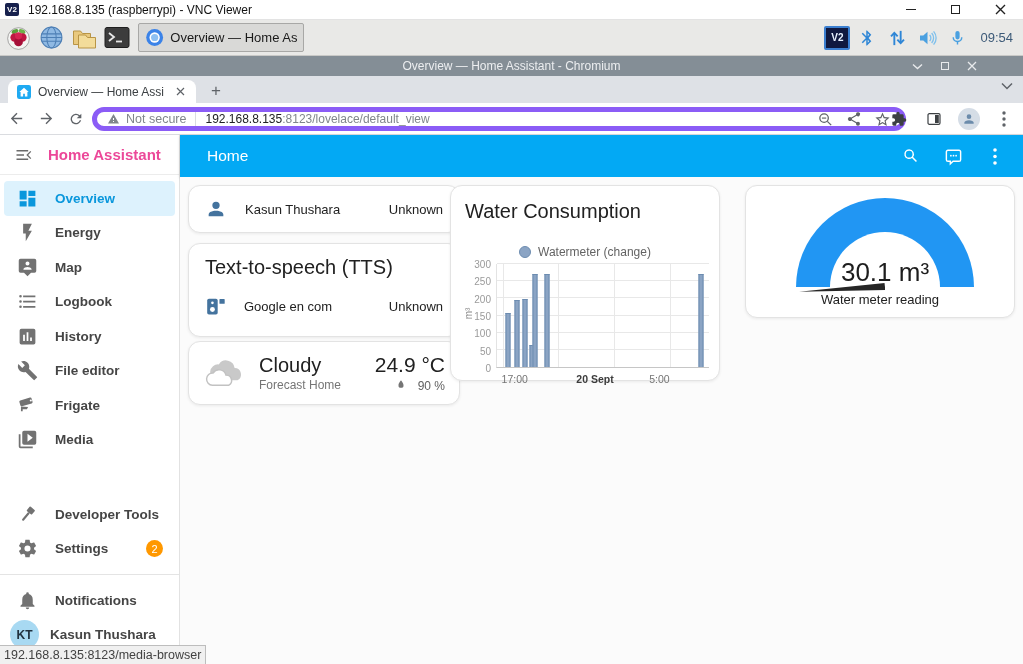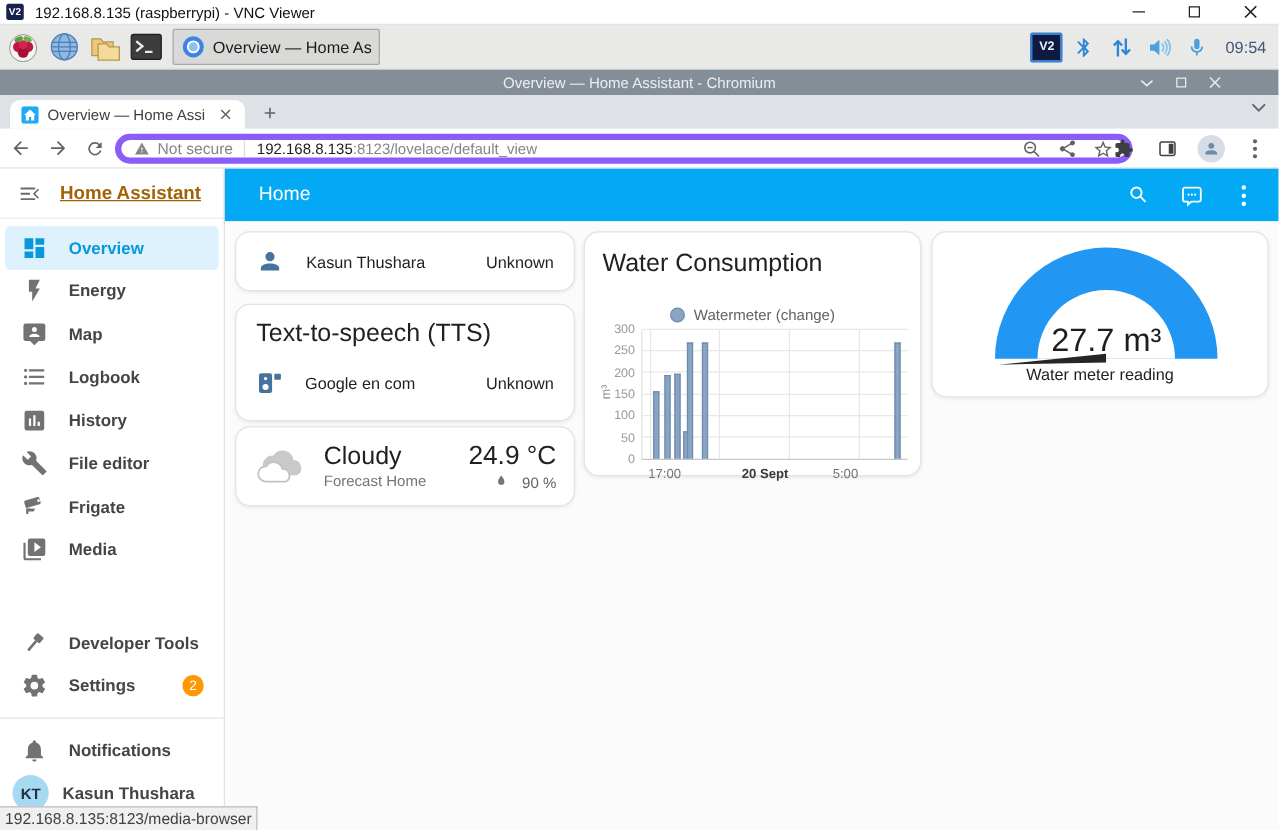--- a/index.html
+++ b/index.html
@@ -56,21 +56,21 @@
   .tb-right { position:absolute; right:6px; top:3px; display:flex; align-items:center; gap:9px; }
   .tb-right > div { width:26px; height:26px; display:flex; align-items:center; justify-content:center; }
   .avatar-ic { width:22px; height:22px; border-radius:50%; background:#d5dde6; display:flex; align-items:center; justify-content:center; }
 
   
   .ha { left:0; top:135px; width:1023px; height:529px; background:#fbfbfb; }
 
   .sidebar { position:absolute; left:0; top:0; width:180px; height:529px; background:#fff; border-right:1px solid #e2e2e2; }
   .sb-head { height:40px; display:flex; align-items:center; border-bottom:1px solid #ececec; }
   .sb-toggle { width:24px; height:24px; margin-left:12px; display:flex; align-items:center; justify-content:center; }
-  .sb-title { margin-left:12px; font-size:15px; font-weight:bold; color:#a16207;text-decoration:underline; }
+  .sb-title { margin-left:12px; font-size:15px; font-weight:bold; color:#ec4899; }
   .sb-items { position:absolute; top:46px; left:0; right:0; }
   .sb-item { display:flex; align-items:center; height:34.5px; margin:0 4px; padding-left:13px; border-radius:4px; }
   .sb-item .sb-ic svg { fill:#727272; }
   .sb-label { margin-left:17px; font-size:13.5px; font-weight:bold; color:#454545; }
   .sb-item.selected { background:var(--selected-bg,#ddf2fd); }
   .sb-item.selected .sb-ic svg { fill:var(--selected-text,#0a97dc); }
   .sb-item.selected .sb-label { color:var(--selected-text,#0a97dc); }
   .sb-spacer { height:40px; }
   .sb-div { height:1px; background:#e4e4e4; margin:8px 0; }
   .sb-badge { margin-left:auto; margin-right:12px; width:17px; height:17px; border-radius:50%; background:var(--badge,#ff9800); color:#fff; font-size:11px; display:flex; align-items:center; justify-content:center; }
@@ -96,21 +96,21 @@
   .tts-row { display:flex; align-items:center; margin-top:17px; }
 
   .card-weather { left:8px; top:164px; width:272px; height:64px; display:flex; align-items:center; padding:0 14px; }
   .wx-mid { margin-left:10px; flex:1; }
   .wx-cond { font-size:20px; color:#212121; line-height:23px; }
   .wx-sub { font-size:12px; color:#757575; margin-top:1px; }
   .wx-right { text-align:right; }
   .wx-temp { font-size:21px; color:#212121; line-height:24px; }
   .wx-hum { font-size:12px; color:#616161; margin-top:2px; display:flex; justify-content:flex-end; gap:12px; }
 
-  .card-chart { left:287px; top:8px; width:270px; height:196px; }
+  .card-chart { left:270px; top:8px; width:270px; height:196px; }
   .chart-title { position:absolute; left:14px; top:14px; font-size:20px; color:#212121; }
   .legend { position:absolute; left:0; right:0; top:59px; display:flex; justify-content:center; gap:26px; }
   .leg-item { display:flex; align-items:center; }
   .leg-dot { width:12px; height:12px; border-radius:50%; background:var(--bar-fill,#8ba4c4); border:1.5px solid var(--bar-border,#6d8cb0); }
   .leg-label { font-size:12px; color:#636363; margin-left:7px; }
   .plot { position:absolute; left:45px; right:10px; top:78px; height:104px; border-bottom:1px solid #c6c6c6; border-left:1px solid #e3e3e3; }
   .hgrid { position:absolute; left:0; right:0; height:1px; background:#e8e8e8; }
   .vgrid { position:absolute; top:0; bottom:0; width:1px; background:#e8e8e8; }
   .bar { position:absolute; bottom:0; width:5px; transform:translateX(-50%); background:var(--bar-fill,#8ba4c4); border:1px solid var(--bar-border,#6d8cb0); border-bottom:none; }
   .ylabels { position:absolute; left:0; width:40px; top:78px; height:104px; }
@@ -560,21 +560,21 @@
               <div class="xtick bold" style="left: 46.5%;">20 Sept</div>
               <div class="xtick" style="left: 76.7%;">5:00</div>
             </div>
         </div>
 
         <div class="card card-gauge">
           <div class="gauge">
             <div class="gauge-arc"></div>
             <div class="gauge-hole"></div>
             <div class="gauge-needle"></div>
-            <div class="gauge-value">27.7 m³</div>
+            <div class="gauge-value">30.1 m³</div>
           </div>
           <div class="gauge-label">Water meter reading</div>
         </div>
 
       </div>
     </div>
   </div>
 
   <div class="abs status-tip">192.168.8.135:8123/media-browser</div>
 

